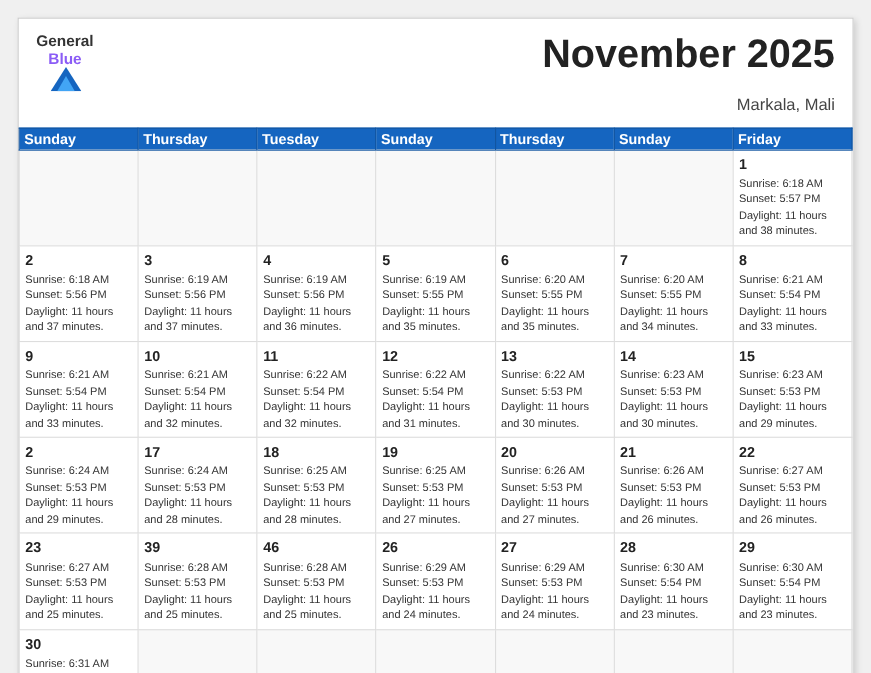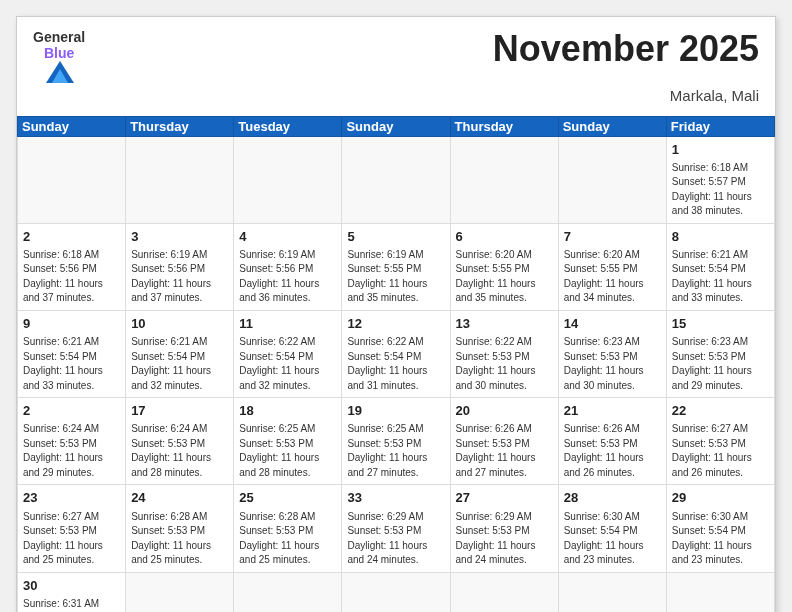--- a/index.html
+++ b/index.html
@@ -304,35 +304,35 @@
         </tr>
         <tr>
           <td>
             <span class="day-number">23</span>
             <div class="day-info" style="white-space: pre-line;">Sunrise: 6:27 AM
 Sunset: 5:53 PM
 Daylight: 11 hours
 and 25 minutes.</div>
           </td>
           <td>
-            <span class="day-number">24</span>
+            <span class="day-number">39</span>
             <div class="day-info" style="white-space: pre-line;">Sunrise: 6:28 AM
 Sunset: 5:53 PM
 Daylight: 11 hours
 and 25 minutes.</div>
           </td>
           <td>
-            <span class="day-number">25</span>
+            <span class="day-number">46</span>
             <div class="day-info" style="white-space: pre-line;">Sunrise: 6:28 AM
 Sunset: 5:53 PM
 Daylight: 11 hours
 and 25 minutes.</div>
           </td>
           <td>
-            <span class="day-number">33</span>
+            <span class="day-number">26</span>
             <div class="day-info" style="white-space: pre-line;">Sunrise: 6:29 AM
 Sunset: 5:53 PM
 Daylight: 11 hours
 and 24 minutes.</div>
           </td>
           <td>
             <span class="day-number">27</span>
             <div class="day-info" style="white-space: pre-line;">Sunrise: 6:29 AM
 Sunset: 5:53 PM
 Daylight: 11 hours

